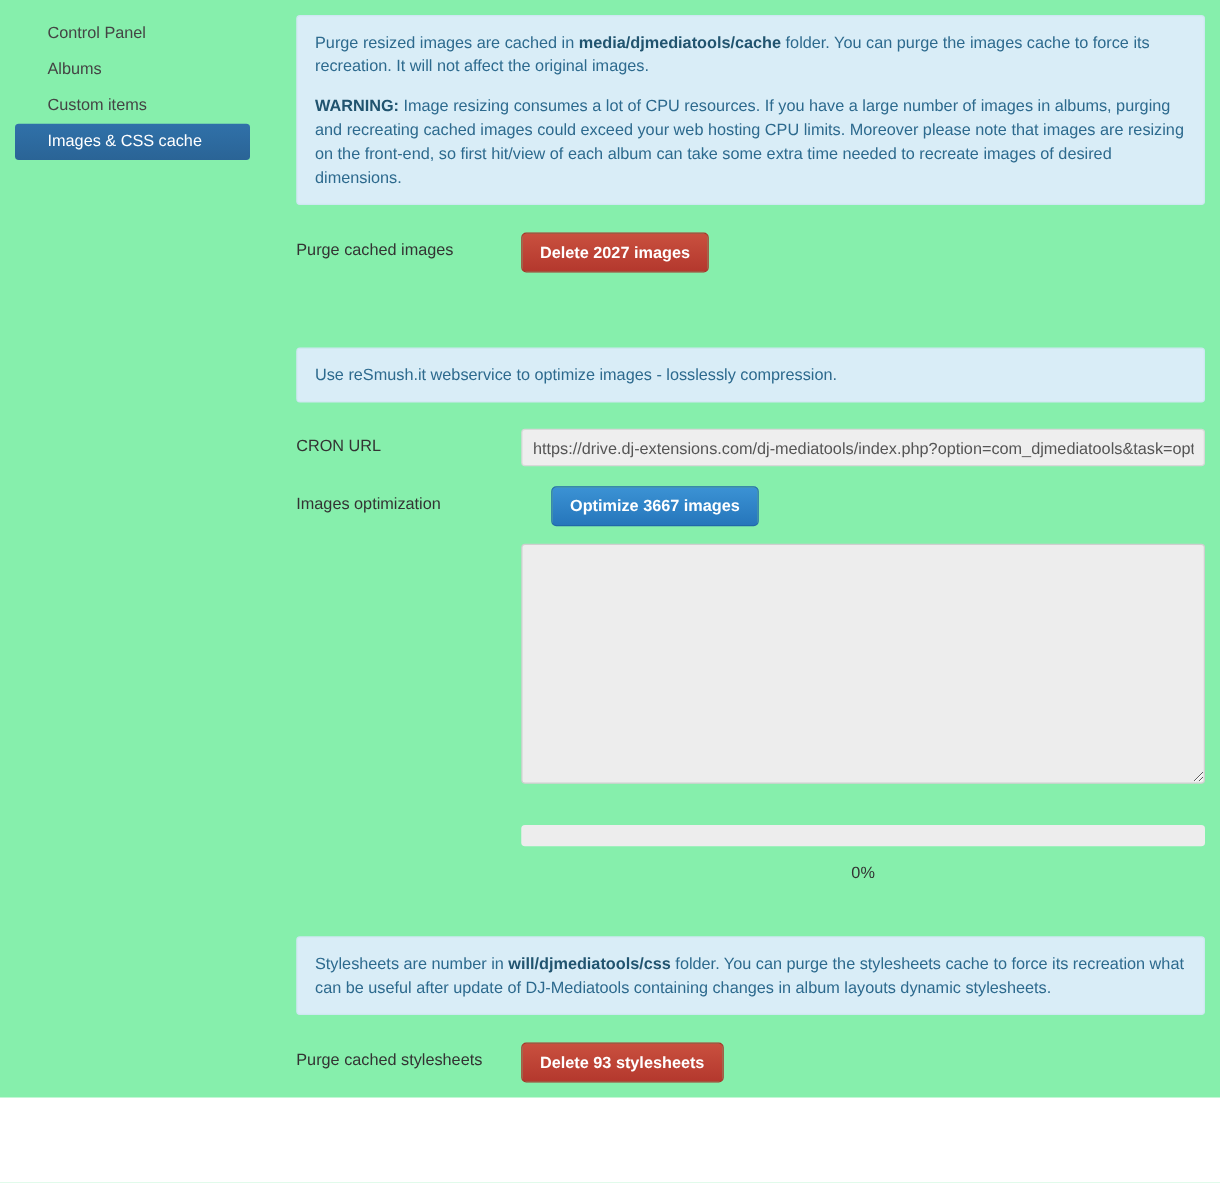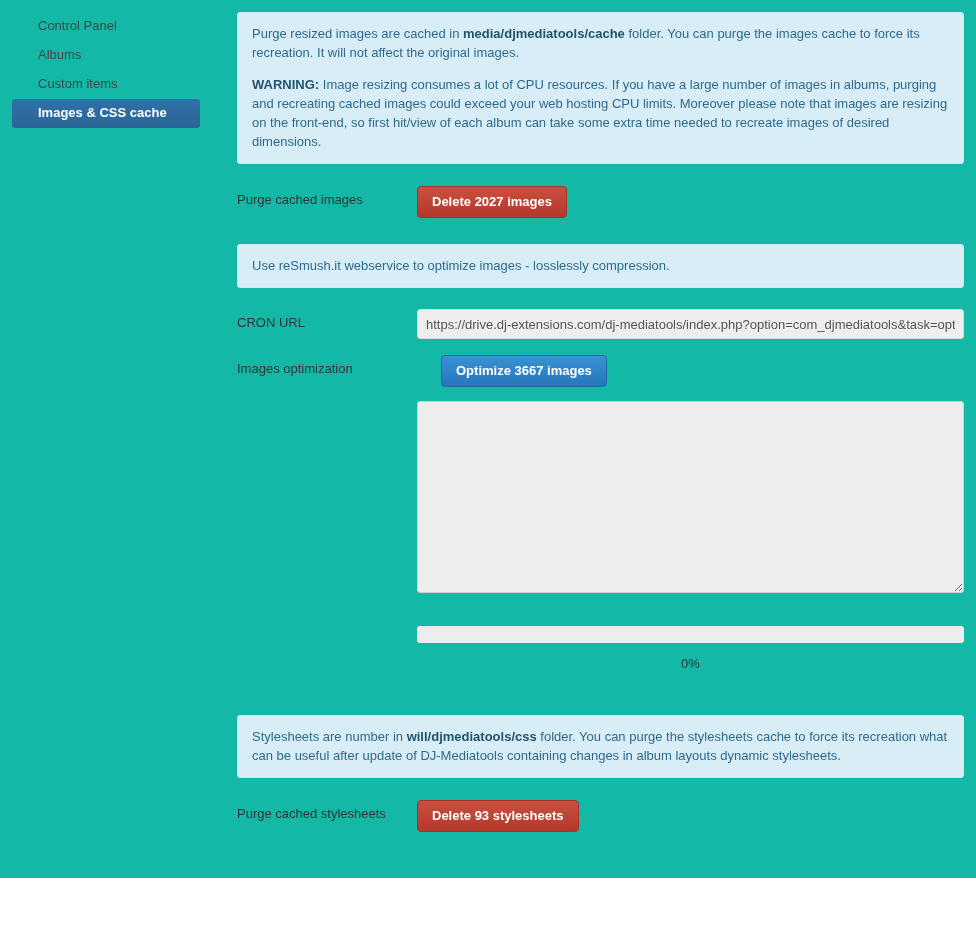--- a/index.html
+++ b/index.html
@@ -9,42 +9,42 @@
     background: #ffffff;
     font-family: "Liberation Sans", sans-serif;
     font-size: 13px;
     color: #333333;
     overflow: hidden;
   }
   #page {
     position: relative;
     width: 976px;
     height: 878px;
-    background: #14b8a6;
+    background: #86efac;
   }
 
   
   #sidebar {
     position: absolute;
     left: 12px;
     top: 12px;
     width: 188px;
   }
   .side-item {
     padding: 6px 10px 7px 26px;
     font-size: 13px;
     color: #444;
     line-height: 16px;
     border-radius: 3px;
   }
   .side-item.active {
     background: #2a6496;
     background: linear-gradient(to bottom, #3071a9, #2a6496);
     color: #ffffff;
-    font-weight: bold;
+    font-weight: normal;
     padding-left: 26px;
   }
 
   
   #main {
     position: absolute;
     left: 237px;
     top: 12px;
     width: 727px;
   }
@@ -169,21 +169,21 @@
     <div class="alert">
       <p><span>Purge resized images are cached in </span><b>media/djmediatools/cache</b><span> folder. You can purge the images cache to force its recreation. It will not affect the original images.</span></p>
       <p><b>WARNING:</b><span> Image resizing consumes a lot of CPU resources. If you have a large number of images in albums, purging and recreating cached images could exceed your web hosting CPU limits. Moreover please note that images are resizing on the front-end, so first hit/view of each album can take some extra time needed to recreate images of desired dimensions.</span></p>
     </div>
 
     <div class="row" style="margin-top:22px;">
       <div class="row-label">Purge cached images</div>
       <button class="btn btn-danger">Delete 2027 images</button>
     </div>
 
-    <div class="alert" style="margin-top:26px;">
+    <div class="alert" style="margin-top:60px;">
       <p>Use reSmush.it webservice to optimize images - losslessly compression.</p>
     </div>
 
 
     <div class="row" style="margin-top:21px;">
       <div class="row-label">CRON URL</div>
       <input class="input-text" type="text" readonly="" value="https://drive.dj-extensions.com/dj-mediatools/index.php?option=com_djmediatools&amp;task=opt" style="">
     </div>
 
     <div class="row" style="margin-top:16px;gap:24px;">

